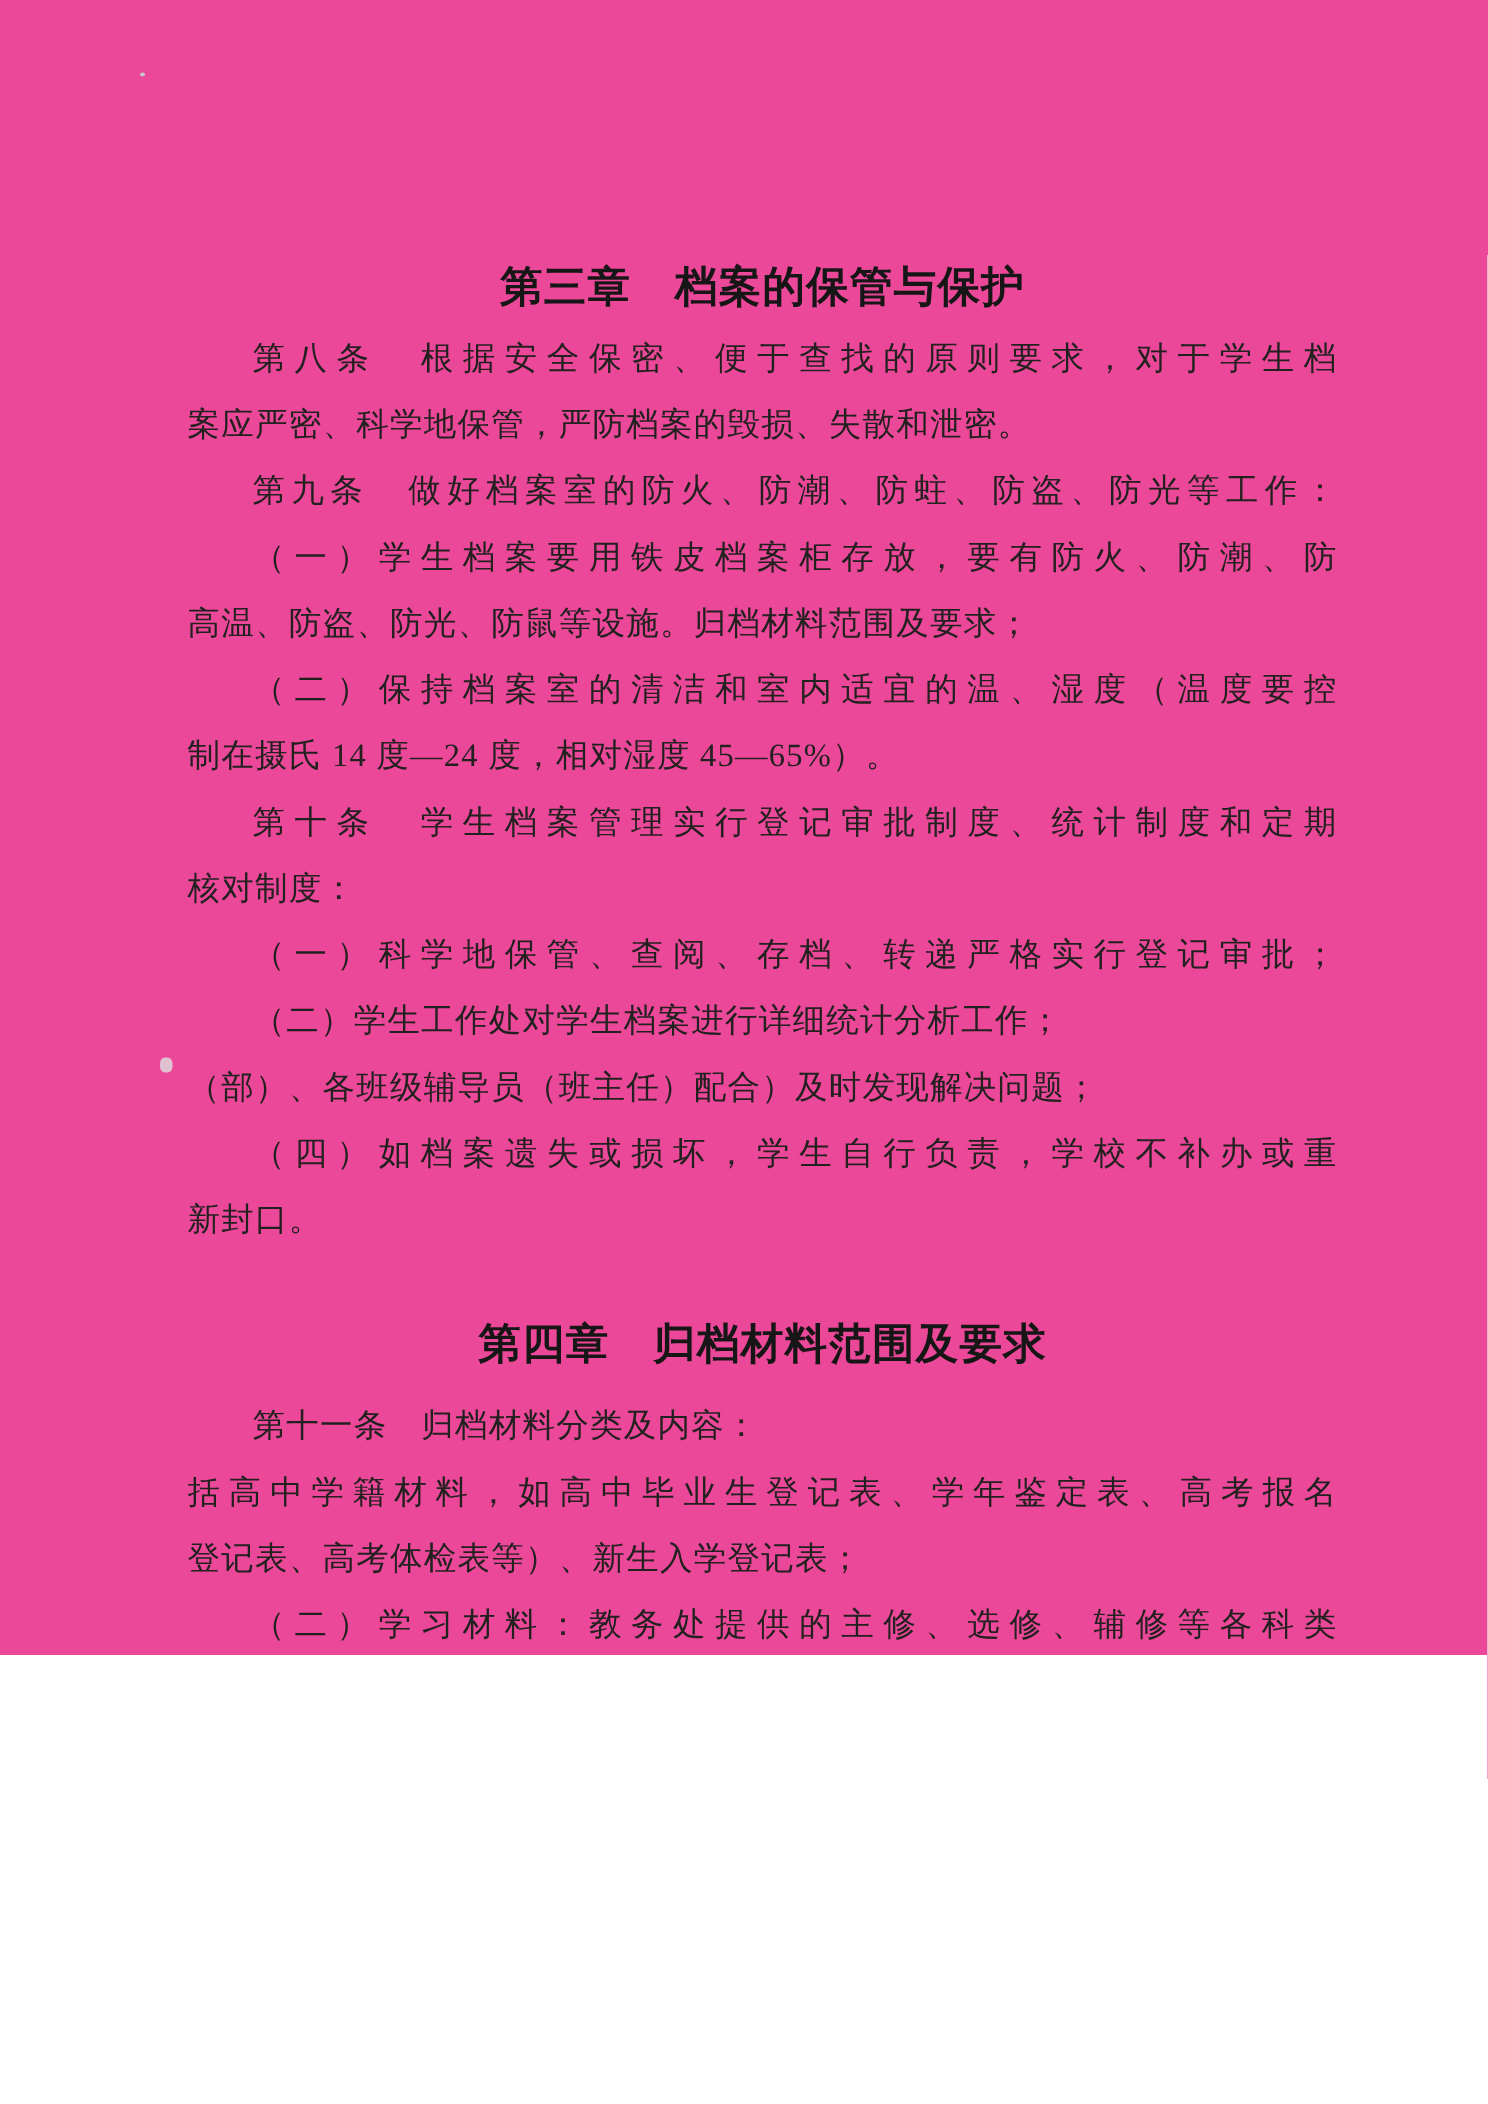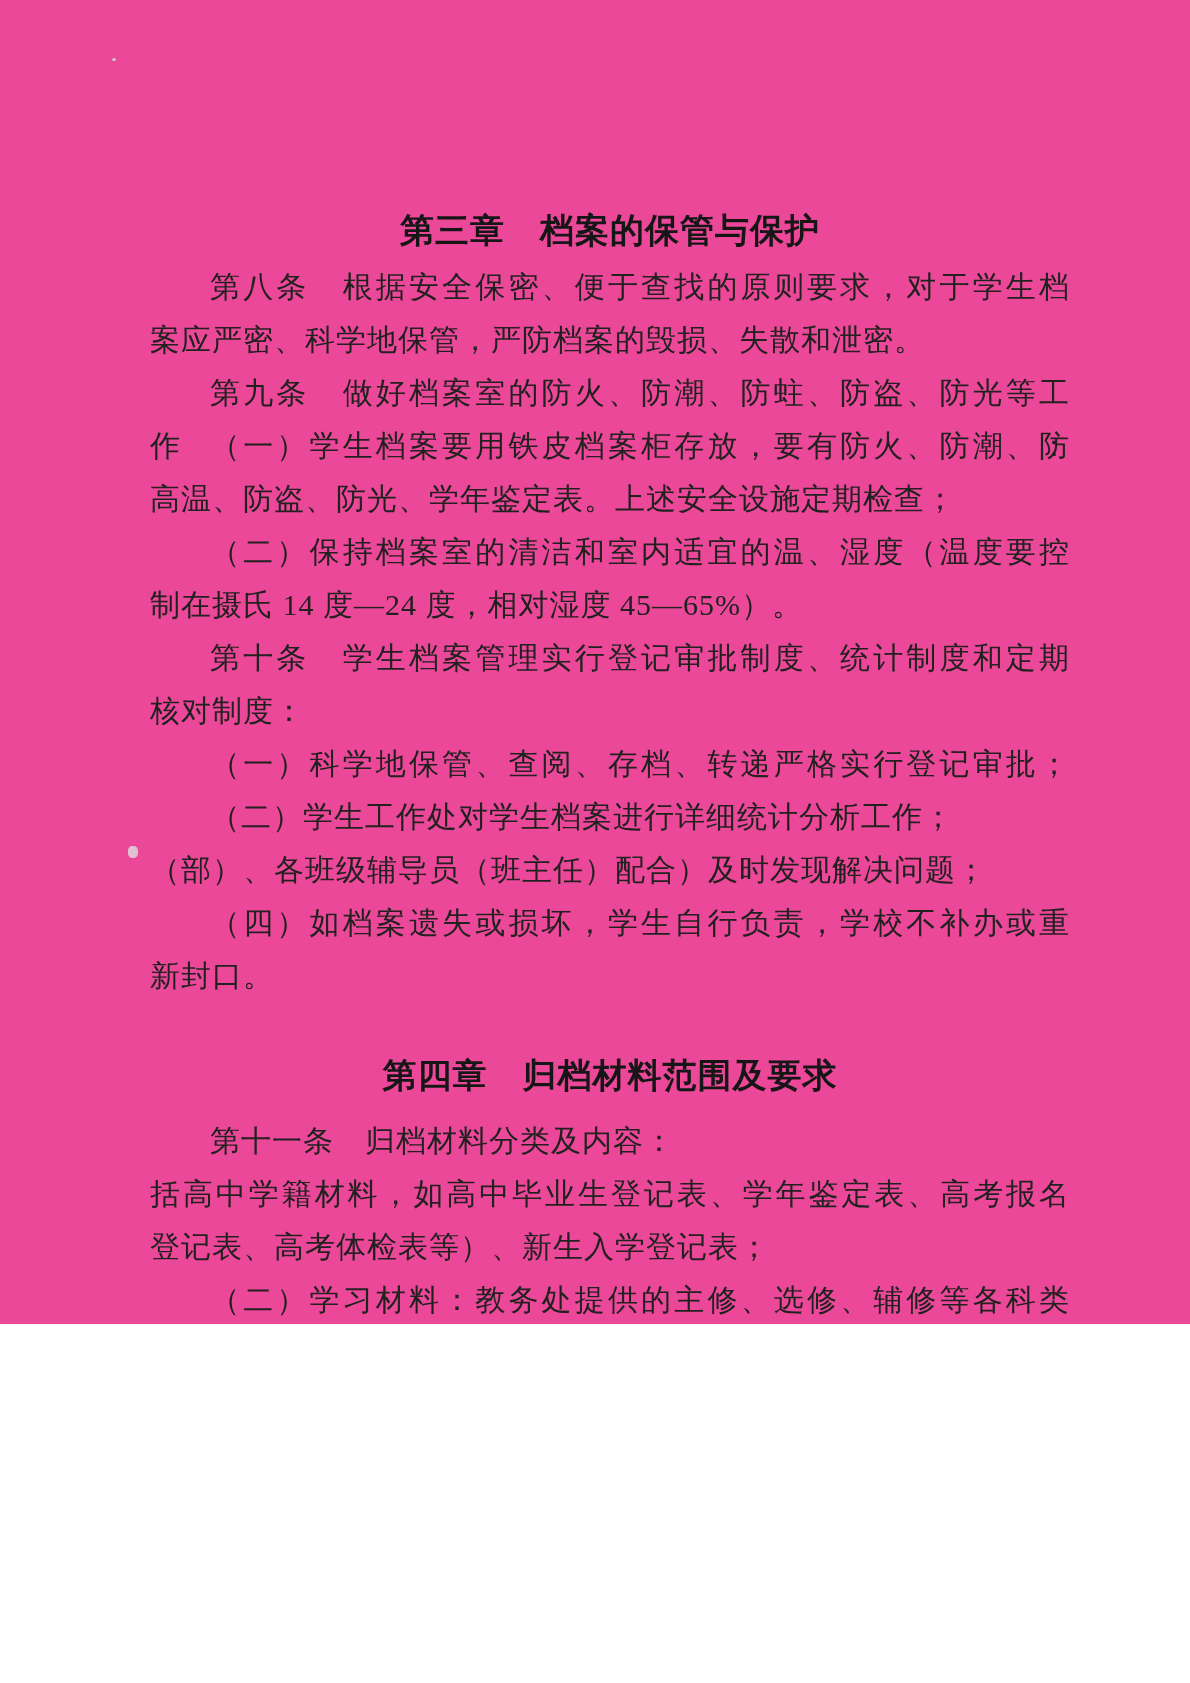--- a/index.html
+++ b/index.html
@@ -34,21 +34,21 @@
     color: #161616;
   }
   .chapter-heading.ch4 {
     margin-top: 50px;
     margin-bottom: 16px;
   }
   .line {
     height: 53px;
     line-height: 53px;
     font-family: "Liberation Serif", "DejaVu Serif", serif;
-    font-size: 30px;
+    font-size: 26px;
     letter-spacing: 1px;
     white-space: nowrap;
     color: #222120;
   }
   .line.ind {
     text-indent: 2em;
   }
   .line.j {
     white-space: normal;
     text-align: justify;
@@ -91,21 +91,21 @@
   <div class="speck-1"></div>
   <div class="speck-2"></div>
 
   <div class="content">
     <div class="chapter-heading">第三章　档案的保管与保护</div>
 
     <div class="line ind j">第八条　根据安全保密、便于查找的原则要求，对于学生档</div>
     <div class="line">案应严密、科学地保管，严防档案的毁损、失散和泄密。</div>
     <div class="line ind j">第九条　做好档案室的防火、防潮、防蛀、防盗、防光等工作：</div>
     <div class="line ind j">（一）学生档案要用铁皮档案柜存放，要有防火、防潮、防</div>
-    <div class="line">高温、防盗、防光、学年鉴定表。上述安全设施定期检查；</div>
+    <div class="line">高温、防盗、防光、防鼠等设施。归档材料范围及要求；</div>
     <div class="line ind j">（二）保持档案室的清洁和室内适宜的温、湿度（温度要控</div>
     <div class="line">制在摄氏 14 度—24 度，相对湿度 45—65%）。</div>
     <div class="line ind j">第十条　学生档案管理实行登记审批制度、统计制度和定期</div>
     <div class="line">核对制度：</div>
     <div class="line ind j">（一）科学地保管、查阅、存档、转递严格实行登记审批；</div>
     <div class="line ind">（二）学生工作处对学生档案进行详细统计分析工作；</div>
     <div class="line">（部）、各班级辅导员（班主任）配合）及时发现解决问题；</div>
     <div class="line ind j">（四）如档案遗失或损坏，学生自行负责，学校不补办或重</div>
     <div class="line">新封口。</div>
 

